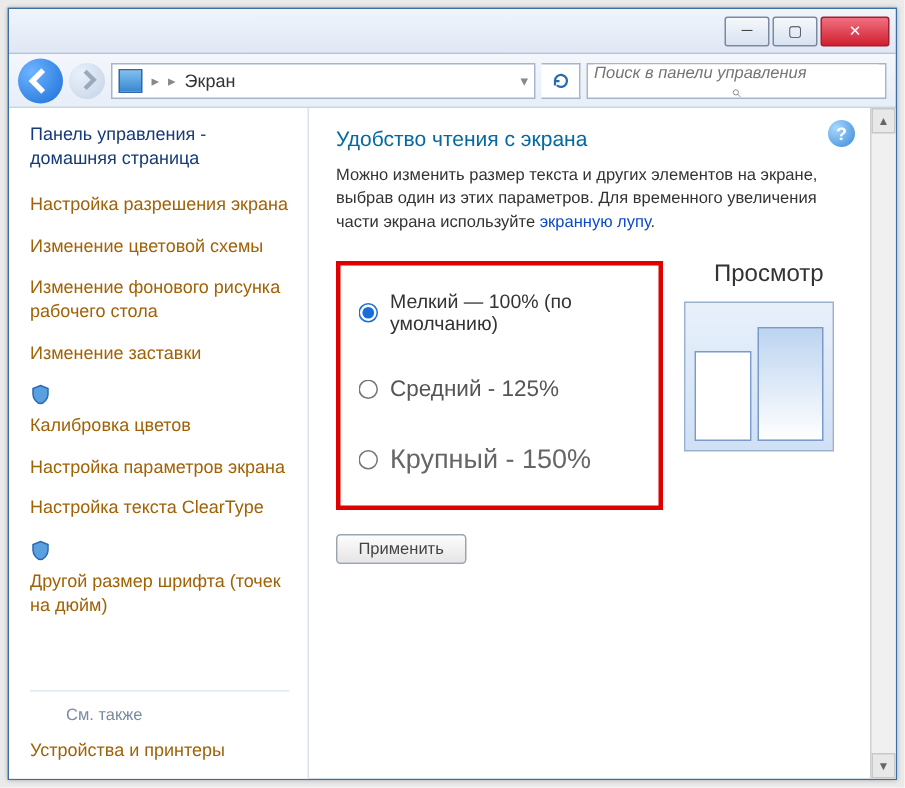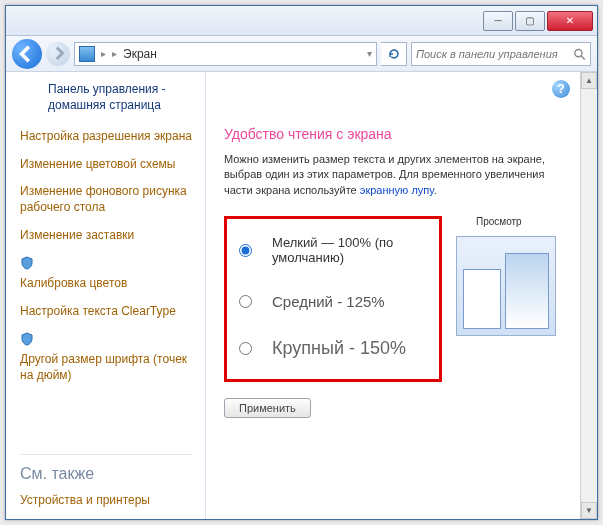--- a/index.html
+++ b/index.html
@@ -9,45 +9,45 @@
   .win-btn { width: 30px; height: 20px; margin-left: 2px; border: 1px solid #7a8aa0; background: linear-gradient(#f5f8fc,#d8e2f0); border-radius: 2px; display: flex; align-items: center; justify-content: center; font-size: 10px; color: #444; }
   .win-btn.close { background: linear-gradient(#f07080,#d02030); color: #fff; width: 46px; border-color: #a02030; }
   .navbar { height: 36px; background: linear-gradient(#f4f7fc,#e7eef8); display: flex; align-items: center; padding: 3px 6px; gap: 4px; border-bottom: 1px solid #c8d4e4; }
   .nav-back { width: 30px; height: 30px; border-radius: 50%; background: radial-gradient(circle at 30% 30%, #6eb4ff, #1a6ed8); display: flex; align-items: center; justify-content: center; }
   .nav-fwd { width: 24px; height: 24px; border-radius: 50%; background: radial-gradient(circle at 30% 30%, #e8f0fb, #c5d3e6); display: flex; align-items: center; justify-content: center; }
   .nav-back svg, .nav-fwd svg { width: 60%; height: 60%; }
   .breadcrumb { flex: 1; height: 24px; border: 1px solid #a5b5cc; background: #fff; display: flex; align-items: center; padding: 0 4px; gap: 6px; font-size: 12px; color: #333; }
   .bc-icon { width: 16px; height: 16px; background: linear-gradient(#7fbff0,#3a88d0); border: 1px solid #2a6ab0; }
   .bc-arrow { color: #888; font-size: 10px; }
   .refresh-btn { width: 26px; height: 24px; border: 1px solid #a5b5cc; border-left: none; background: #fff; display: flex; align-items: center; justify-content: center; }
-  .search { width: 180px; height: 24px; border: 1px solid #a5b5cc; background: #fff; display: flex; align-items: center; padding: 0 4px; gap: 4px; }
+  .search { width: 200px; height: 24px; border: 1px solid #a5b5cc; background: #fff; display: flex; align-items: center; padding: 0 4px; gap: 4px; flex-direction: column; }
   .search input { border: none; outline: none; width: 100%; font-style: italic; font-size: 11px; color: #888; }
   .content { flex: 1; display: flex; background: #fff; position: relative; }
   .sidebar { width: 200px; border-right: 1px solid #d8e2f0; padding: 10px 12px 8px 14px; background: #fff; display: flex; flex-direction: column; }
-  .sb-home { font-size: 12px; color: #153a7a; margin-bottom: 16px; line-height: 1.3; margin-left: 28px; }
+  .sb-home { font-size: 12px; color: #153a7a; margin-bottom: 16px; line-height: 1.3; }
   .sb-link { font-size: 12px; color: #a16207; margin-bottom: 12px; line-height: 1.3; cursor: pointer; }
   .sb-row { display: flex; align-items: flex-start; gap: 6px; flex-direction: column; }
   .sb-ico { width: 14px; height: 14px; flex: 0 0 14px; margin-top: 1px; }
   .sb-spacer { flex: 1; }
   .sb-footer { border-top: 1px solid #e0e8f0; padding-top: 10px; }
-  .sb-also { font-size: 16px; color: #7a8aa0; margin-bottom: 10px; }
+  .sb-also { font-size: 11px; color: #7a8aa0; margin-bottom: 10px; margin-left: 24px; }
   .main { flex: 1; padding: 12px 16px 10px 18px; position: relative; }
   .help-icon { position: absolute; top: 8px; right: 10px; width: 18px; height: 18px; border-radius: 50%; background: radial-gradient(circle at 30% 30%, #a8d8ff, #3a88d8); color: #fff; font-size: 12px; display: flex; align-items: center; justify-content: center; font-weight: bold; }
-  h1.heading { font-size: 14px; font-weight: normal; color: #ec4899; margin-bottom: 10px; margin-top: 42px; }
+  h1.heading { font-size: 14px; font-weight: normal; color: #0369a1; margin-bottom: 10px; }
   .desc { font-size: 11px; color: #333; line-height: 1.4; margin-bottom: 18px; }
   .desc .link { color: #0a4ac8; cursor: pointer; margin-top: 36px; }
   .option-area { display: flex; gap: 14px; align-items: flex-start; }
   .options { border: 3px solid #e00000; padding: 16px 20px 16px 12px; width: 218px; }
-  .opt-row { display: flex; align-items: center; gap: 20px; margin-bottom: 28px; font-size: 13px; color: #333; }
+  .opt-row { display: flex; align-items: center; gap: 8px; margin-bottom: 28px; font-size: 13px; color: #333; }
   .opt-row:last-child { margin-bottom: 4px; }
   .opt-row.big { font-size: 18px; color: #666; }
   .opt-row.med { font-size: 15px; color: #555; }
   .opt-row input[type=radio] { accent-color: #1a6ed8; }
   .preview-col { flex: 1; }
-  .preview-label { font-size: 10px; color: #333; margin-bottom: 9px; padding-left: 20px; }
+  .preview-label { font-size: 16px; color: #333; margin-bottom: 9px; padding-left: 20px; }
   .preview-box { width: 100px; height: 100px; border: 1px solid #9ab0d0; background: linear-gradient(#e8f0fb,#cfe0f5); padding: 6px; display: flex; gap: 4px; align-items: flex-end; }
   .prev-win { background: #fff; border: 1px solid #7a9acc; }
   .pw1 { width: 38px; height: 60px; }
   .pw2 { width: 44px; height: 76px; background: linear-gradient(#bcd4f0,#fff); }
   .apply-area { display: flex; margin-top: 16px; }
   .apply-btn { font-size: 11px; padding: 3px 14px; border: 1px solid #9aa5b0; background: linear-gradient(#fdfdfd,#e5e5e5); border-radius: 3px; color: #444; }
   .scrollbar { width: 17px; background: #f0f0f0; border-left: 1px solid #d0d0d0; display: flex; flex-direction: column; }
   .sb-btn { height: 17px; background: #e8e8e8; border: 1px solid #c8c8c8; display: flex; align-items: center; justify-content: center; font-size: 8px; color: #666; }
   .sb-track { flex: 1; }
 </style>
@@ -101,20 +101,21 @@
       <div class="sb-link">Настройка разрешения экрана</div>
       <div class="sb-link">Изменение цветовой схемы</div>
       <div class="sb-link">Изменение фонового рисунка рабочего стола</div>
       <div class="sb-link">Изменение заставки</div>
       <div class="sb-link sb-row">
         <svg class="sb-ico" viewBox="0 0 14 14">
             <path d="M7 1 L12 3 V7 C12 10 9 13 7 13 C5 13 2 10 2 7 V3 Z" fill="#5aa0e0" stroke="#2a6ab0"></path>
           </svg>
         <span>Калибровка цветов</span>
       </div>
+      <div class="sb-link">Настройка параметров экрана</div>
       <div class="sb-link">Настройка текста ClearType</div>
       <div class="sb-link sb-row">
         <svg class="sb-ico" viewBox="0 0 14 14">
             <path d="M7 1 L12 3 V7 C12 10 9 13 7 13 C5 13 2 10 2 7 V3 Z" fill="#5aa0e0" stroke="#2a6ab0"></path>
           </svg>
         <span>Другой размер шрифта (точек на дюйм)</span>
       </div>
 
       <div class="sb-spacer"></div>
       <div class="sb-footer">

